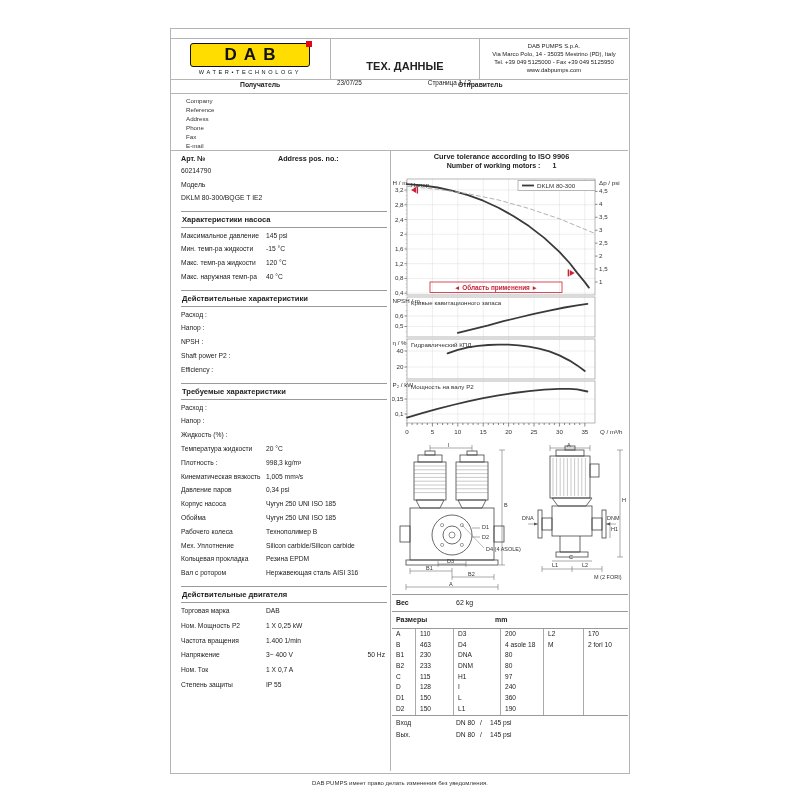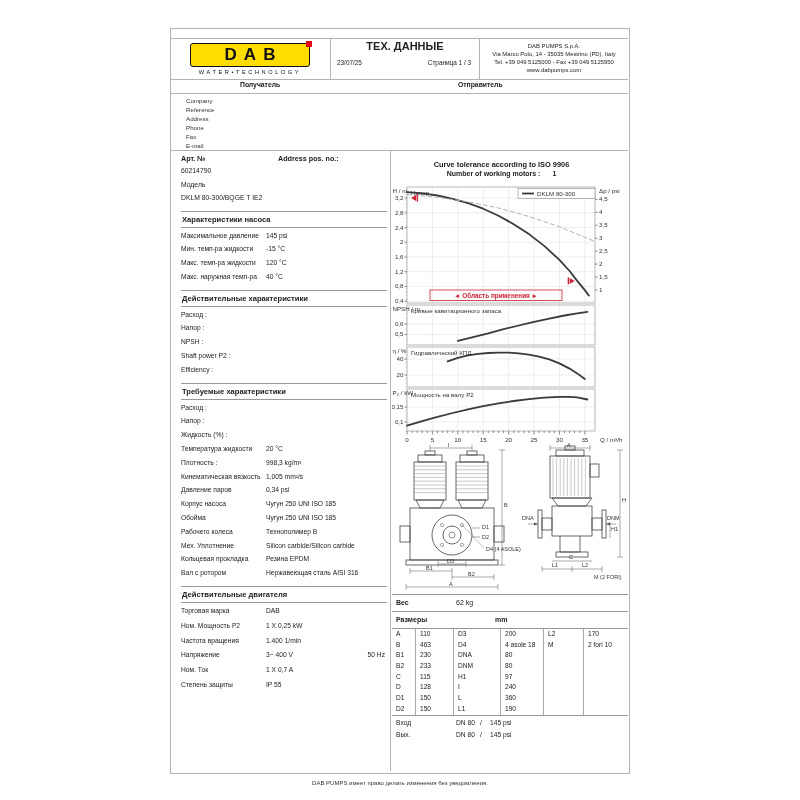--- a/index.html
+++ b/index.html
@@ -13,21 +13,21 @@
   .hc{box-sizing:border-box;}
   .hc1{width:160px;}
   .hc2{width:150px;border-left:1px solid #b4b4b4;border-right:1px solid #b4b4b4;}
   .hc3{flex:1;}
   .logo{width:120px;margin:4px auto 0;position:relative;}
   .logo-box{background:#ffdd00;height:22px;border-radius:3px;display:flex;align-items:center;
             justify-content:center;position:relative;border:1px solid #111;}
   .logo-brand{font-weight:bold;font-size:17px;letter-spacing:7px;color:#111;padding-left:7px;}
   .logo-red{position:absolute;right:-3px;top:-3px;width:6px;height:6px;background:#e30613;}
   .logo-tag{font-size:5.6px;letter-spacing:2.6px;text-align:center;margin-top:2px;color:#111;white-space:nowrap;}
-  .doc-title{font-weight:bold;font-size:11px;text-align:center;margin-top:1px;}
+  .doc-title{font-weight:bold;font-size:11px;text-align:center;margin-top:21px;}
   .doc-meta{position:relative;font-size:6.4px;margin-top:7px;padding:0 6px;height:10px;}
   .doc-date{position:absolute;left:6px;}
   .doc-page{position:absolute;right:8px;}
   .addr{font-size:5.9px;text-align:center;line-height:8px;margin-top:3px;color:#222;}
 
   .recip-row{position:absolute;left:170px;top:78px;width:458px;height:15px;border-bottom:1px solid #b4b4b4;}
   .recip-row span{position:absolute;top:3px;font-weight:bold;font-size:6.8px;}
   .recip{left:70px;} .sender{left:288px;}
   .contacts{position:absolute;left:186px;top:96px;font-size:6.2px;line-height:9px;color:#333;}
 
@@ -41,21 +41,21 @@
   .art-no,.model-lbl,.model-val{height:13.5px;font-size:6.8px;}
   .sec-title{font-size:7.6px;font-weight:bold;border-top:1px solid #999;border-bottom:1px solid #999;
              padding:3px 0 3px 1px;margin:3px 0 4px;line-height:9px;}
   .mei-line{font-size:7.2px;height:21px;padding-top:2px;}
   .spec-row{position:relative;height:13.8px;font-size:6.7px;}
   .spec-row .val{position:absolute;left:85px;}
   .spec-row .extra{position:absolute;right:2px;}
   .motor-sec .spec-row{height:14.8px;}
 
   
-  .chart-block{position:absolute;left:392px;top:160px;width:219px;}
+  .chart-block{position:absolute;left:392px;top:152px;width:219px;}
   .chart-title{font-weight:bold;font-size:7.4px;text-align:center;}
   .chart-sub{font-weight:bold;font-size:7px;text-align:center;margin-top:1px;}
   .chart-sub .wm{margin-left:10px;}
   #chart-svg{display:block;margin-top:2px;}
 
   
   .draw-block{position:absolute;left:394px;top:442px;width:232px;height:152px;}
   .draw-labels span{position:absolute;font-size:5.5px;color:#333;white-space:nowrap;}
 
   

